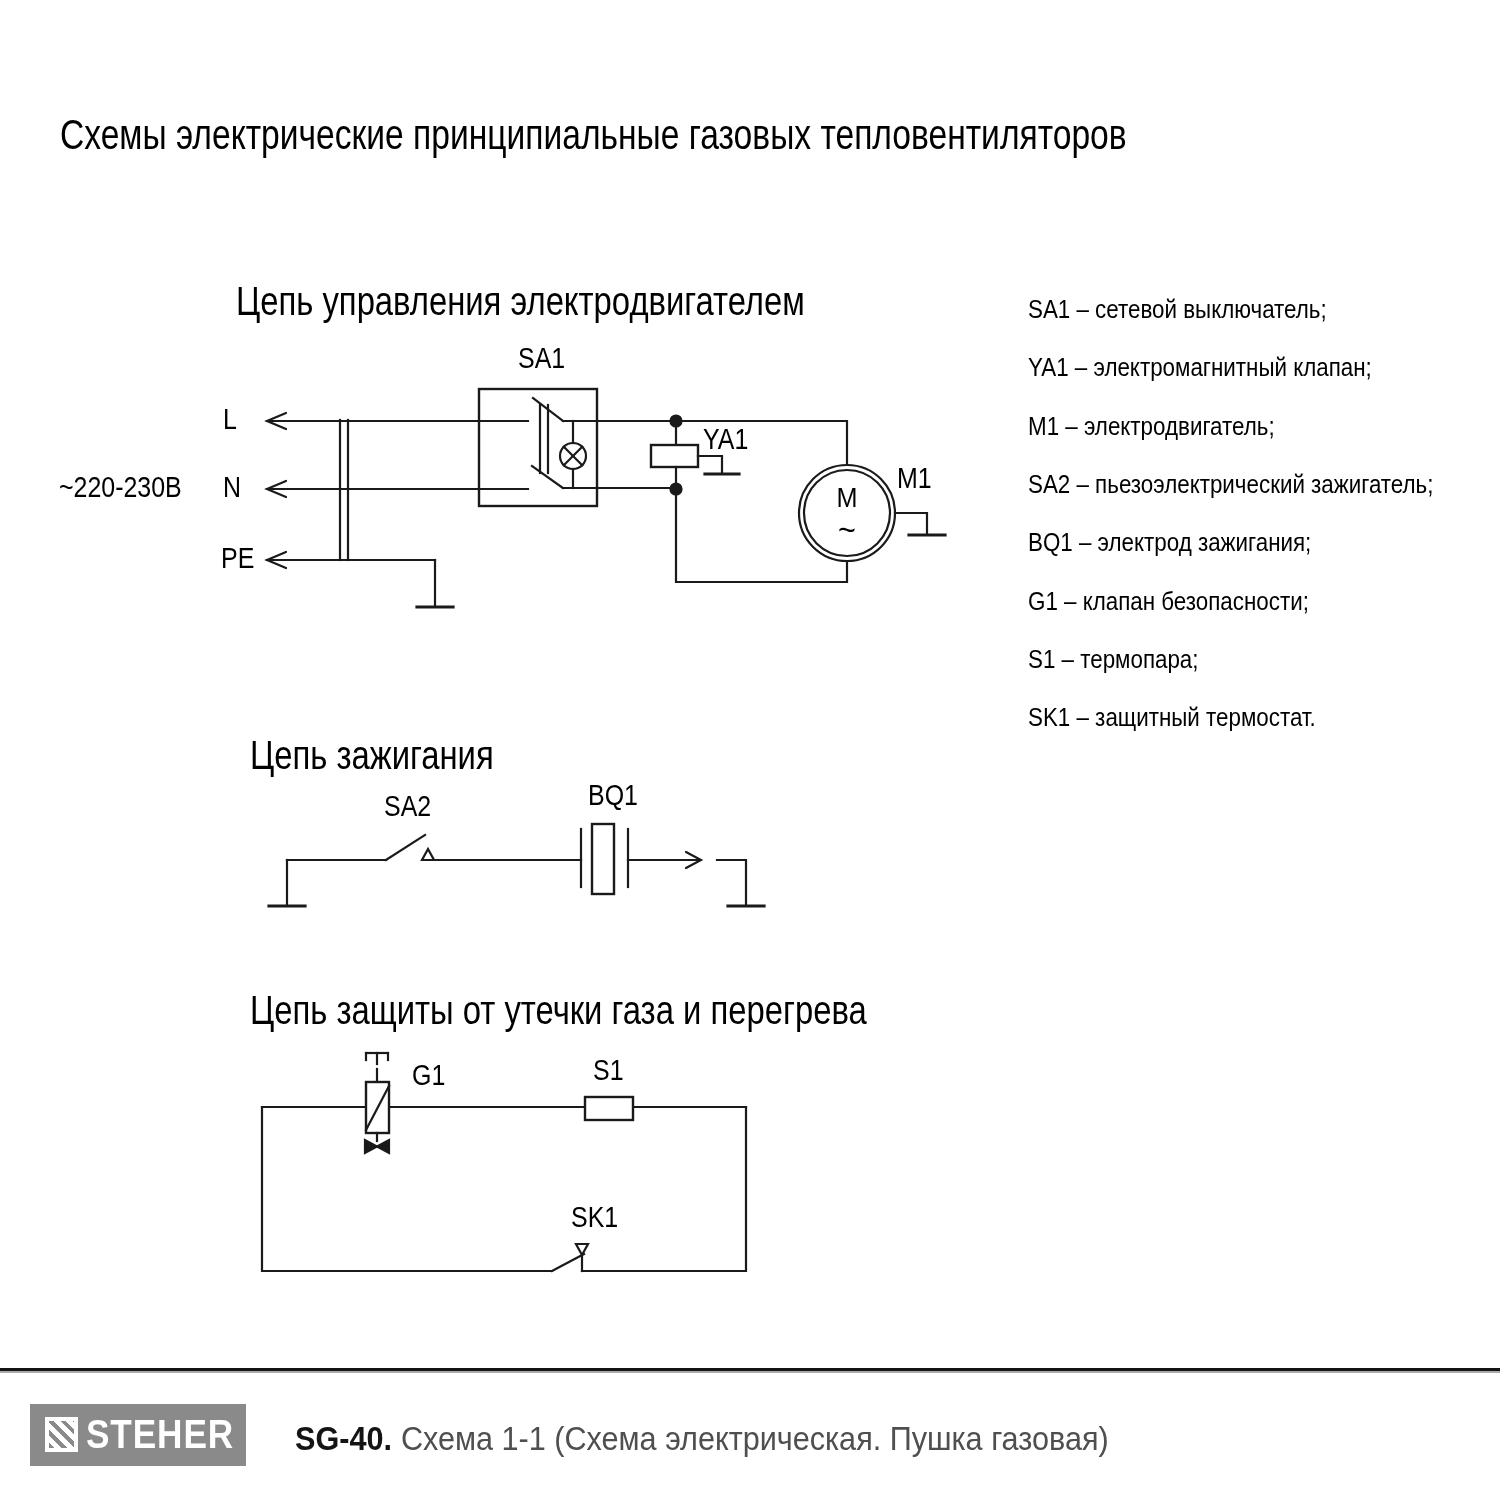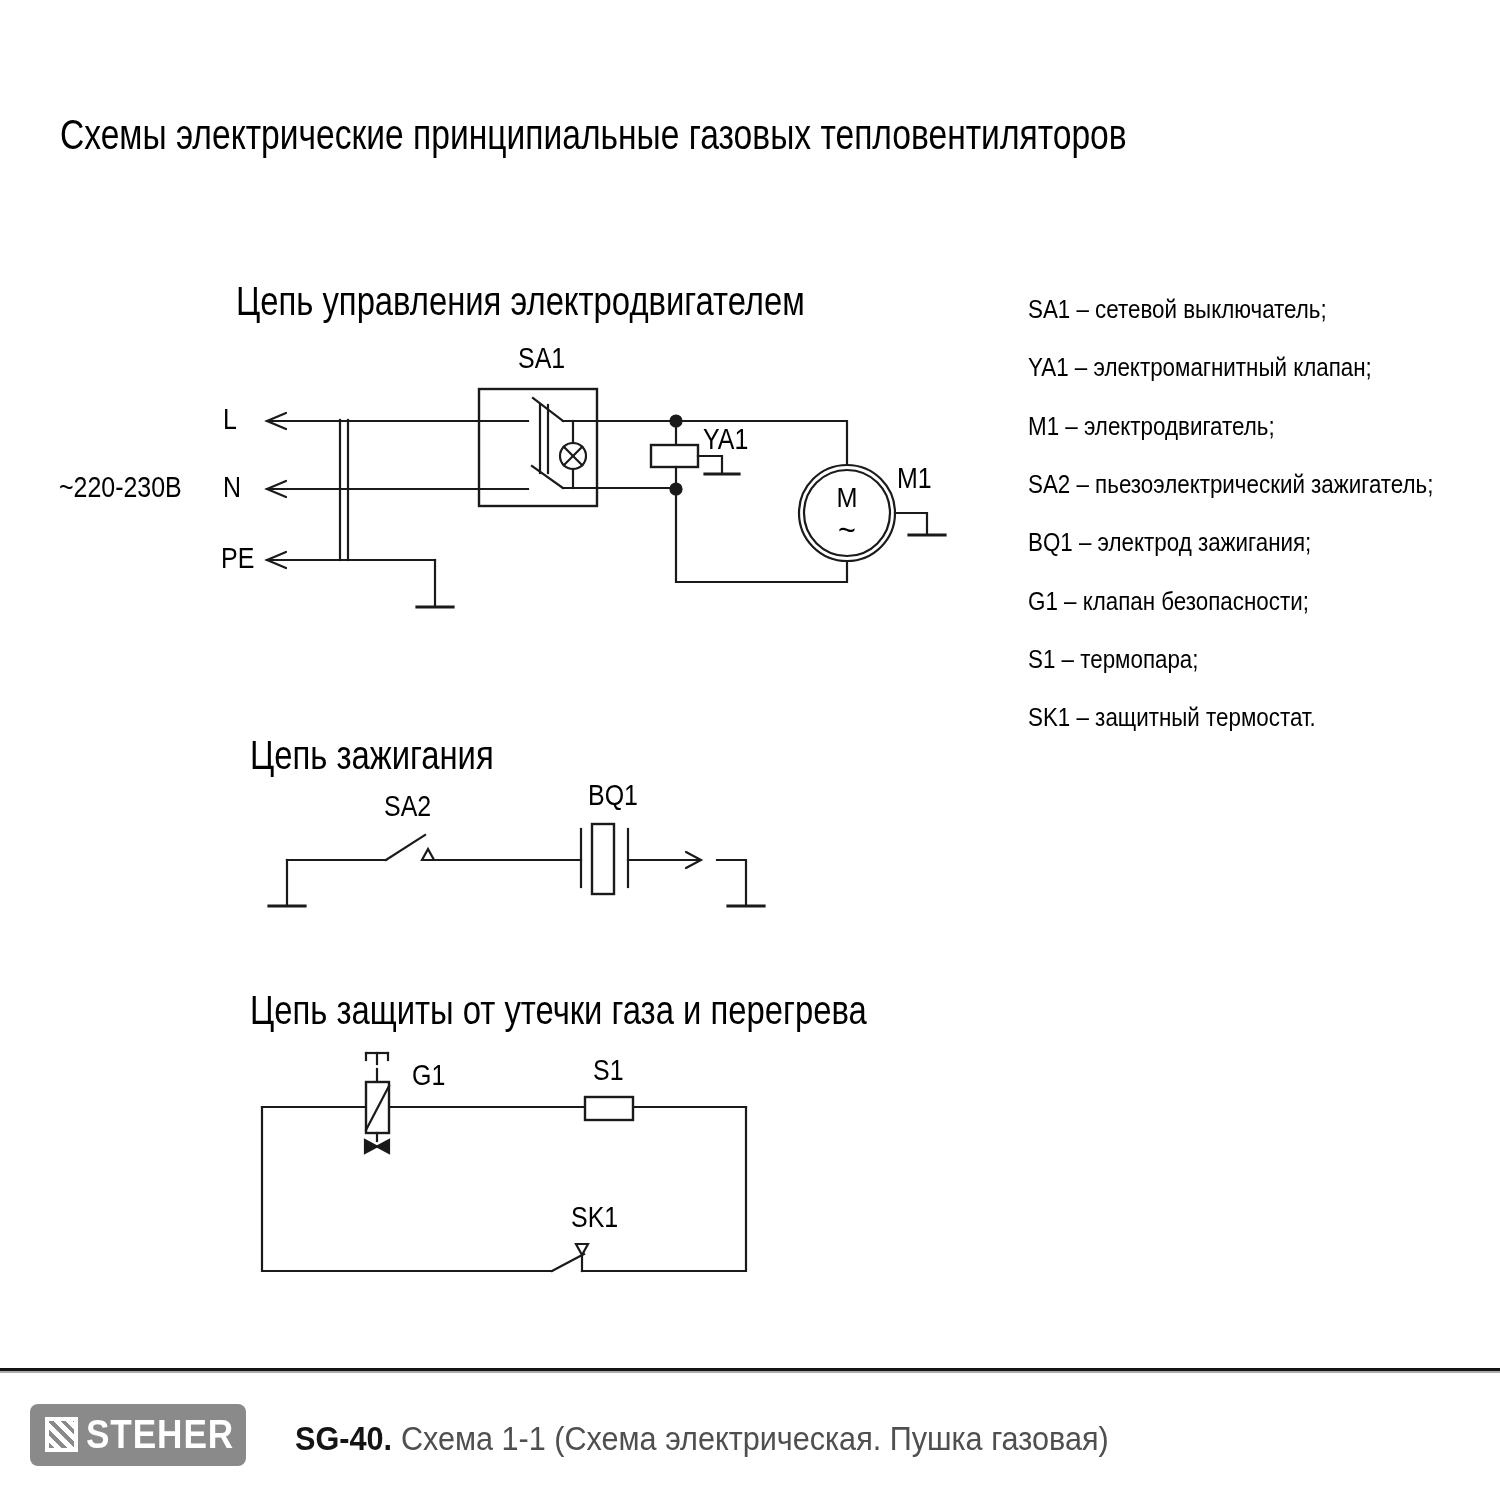--- a/index.html
+++ b/index.html
@@ -10,21 +10,21 @@
          font-family:"Liberation Sans", sans-serif;transform-origin:left top;}
   .t-page{font-size:42px;transform:scaleX(.80);}
   .t-section{font-size:40px;transform:scaleX(.82);}
   .lbl{font-size:29px;transform:scaleX(.86);}
   .legend-item{font-size:26px;transform:scaleX(.86);}
   .motor-letter{font-size:28px;transform-origin:center;transform:scaleX(.9);text-align:center;width:40px;}
   .motor-tilde{font-size:34px;transform-origin:center;transform:scaleX(.9);text-align:center;width:40px;}
   
   .sep1{position:absolute;left:0;top:1368px;width:1500px;height:3px;background:#141414;}
   .sep2{position:absolute;left:0;top:1371px;width:1500px;height:2px;background:#ababab;}
-  .logo-box{position:absolute;left:30px;top:1404px;width:216px;height:62px;background:#8a8a8a;border-radius:8px;}
+  .logo-box{position:absolute;left:30px;top:1404px;width:216px;height:62px;background:#8a8a8a;}
   .logo-mark{position:absolute;left:15px;top:13px;width:25px;height:27px;border:4px solid #ffffff;
              background:repeating-linear-gradient(45deg,#8a8a8a 0px,#8a8a8a 4px,#ffffff 4px,#ffffff 9px);}
   .logo-text{position:absolute;left:56px;top:0;height:62px;line-height:60px;color:#ffffff;
              font-weight:bold;font-size:40px;letter-spacing:1px;transform-origin:left center;transform:scaleX(.88);}
   .footer-line{position:absolute;left:295px;top:1419px;font-size:34px;white-space:nowrap;
                transform-origin:left top;transform:scaleX(.9);}
   .footer-model{font-weight:bold;color:#141414;}
   .footer-desc{color:#4f4f4f;margin-left:10px;}
 </style>
 </head>

